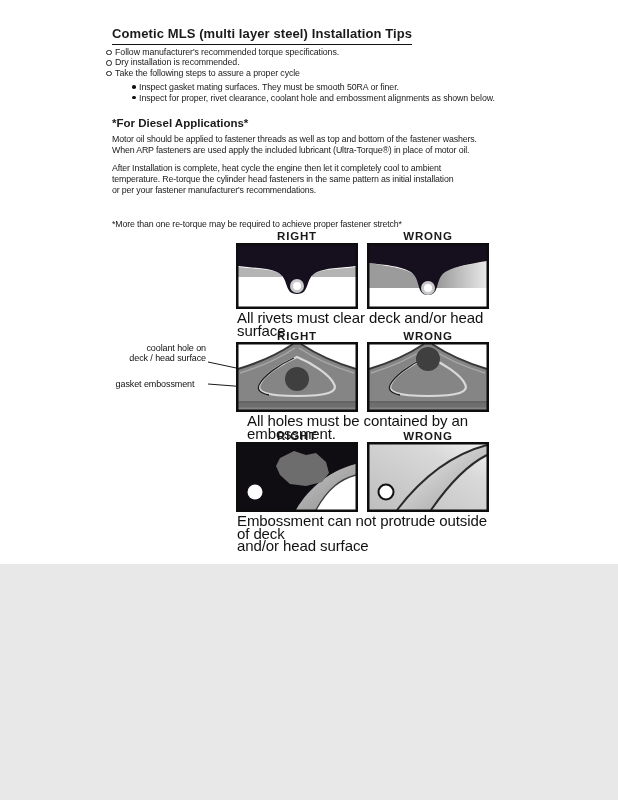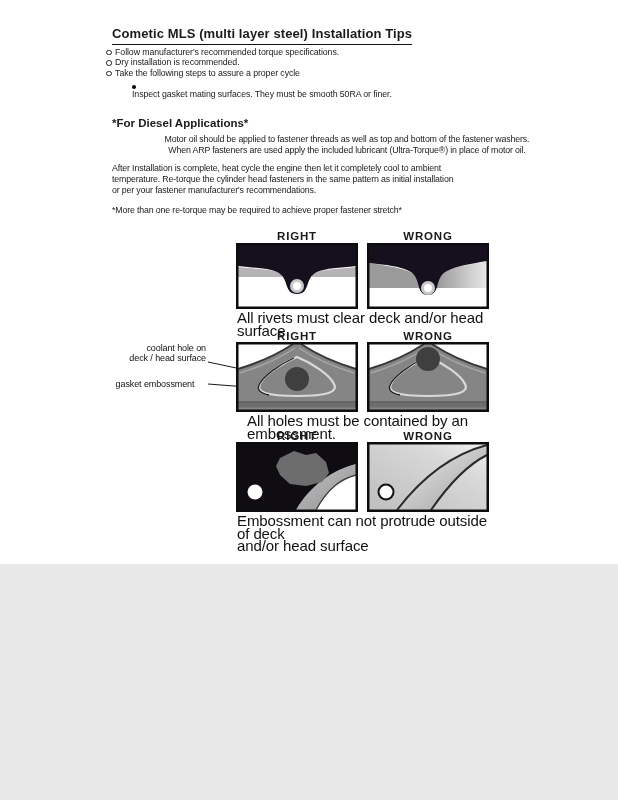--- a/index.html
+++ b/index.html
@@ -17,33 +17,33 @@
     border-bottom:1.6px solid #111;padding-bottom:3px;letter-spacing:0.1px;
   }
 
   
   .bullets{top:47px;left:106px;font-size:8.8px;line-height:10.4px;letter-spacing:-0.1px;}
   .b-row{display:flex;align-items:flex-start;}
   .b-marker{
     width:3.6px;height:3.6px;border:0.9px solid #222;border-radius:50%;
     margin:2.8px 3.5px 0 0;flex:none;background:#fff;
   }
-  .sb-row{display:flex;align-items:flex-start;padding-left:26px;flex-direction:column;}
+  .sb-row{display:flex;align-items:flex-start;padding-left:26px;}
   .sb-row.first{margin-top:4px;}
   .sb-marker{
     width:3.6px;height:3.6px;border-radius:50%;background:#111;
     margin:3px 3.5px 0 0;flex:none;
   }
 
   
   .diesel-h{top:117px;left:112px;font-size:11.5px;font-weight:bold;}
   .para{left:112px;width:470px;font-size:8.8px;line-height:11px;letter-spacing:-0.15px;}
-  .p1{top:134px;text-align:center;}
+  .p1{top:134px;}
   .p2{top:163px;}
-  .note{top:205px;}
+  .note{top:219px;}
 
   
   .diag-h{font-size:11.5px;font-weight:bold;letter-spacing:0.8px;text-align:center;width:122px;}
   .dh-r1{top:230px;}  .dh-r2{top:330px;}  .dh-r3{top:430px;}
   .dh-left{left:236px;} .dh-right{left:367px;}
   .diag-box{width:122px;}
   .db-r1{top:243px;height:66px;} .db-r2{top:342px;height:70px;} .db-r3{top:442px;height:70px;}
   .db-left{left:236px;} .db-right{left:367px;}
   .diag-box svg{display:block;width:122px;}
   .caption{font-size:15px;letter-spacing:-0.1px;line-height:12.5px;color:#111;}
@@ -80,20 +80,24 @@
       <span class="b-marker"></span>
       <span>Dry installation is recommended.</span>
     </div>
     <div class="b-row">
       <span class="b-marker"></span>
       <span>Take the following steps to assure a proper cycle</span>
     </div>
     <div class="sb-row first">
       <span class="sb-marker"></span>
       <span>Inspect gasket mating surfaces.  They must be smooth 50RA or finer.</span>
+    </div>
+    <div class="sb-row">
+      <span class="sb-marker"></span>
+      <span>Inspect for proper, rivet clearance, coolant hole and embossment alignments as shown below.</span>
     </div>
   </div>
 
   <div class="abs diesel-h">*For Diesel Applications*</div>
   <div class="abs para p1 pre">Motor oil should be applied to fastener threads as well as top and bottom of the fastener washers.
 When ARP fasteners are used apply the included lubricant (Ultra-Torque®) in place of motor oil.</div>
   <div class="abs para p2 pre">After Installation is complete, heat cycle the engine then let it completely cool to ambient
 temperature. Re-torque the cylinder head fasteners in the same pattern as initial installation
 or per your fastener manufacturer's recommendations.</div>
   <div class="abs para note">*More than one re-torque may be required to achieve proper fastener stretch*</div>

